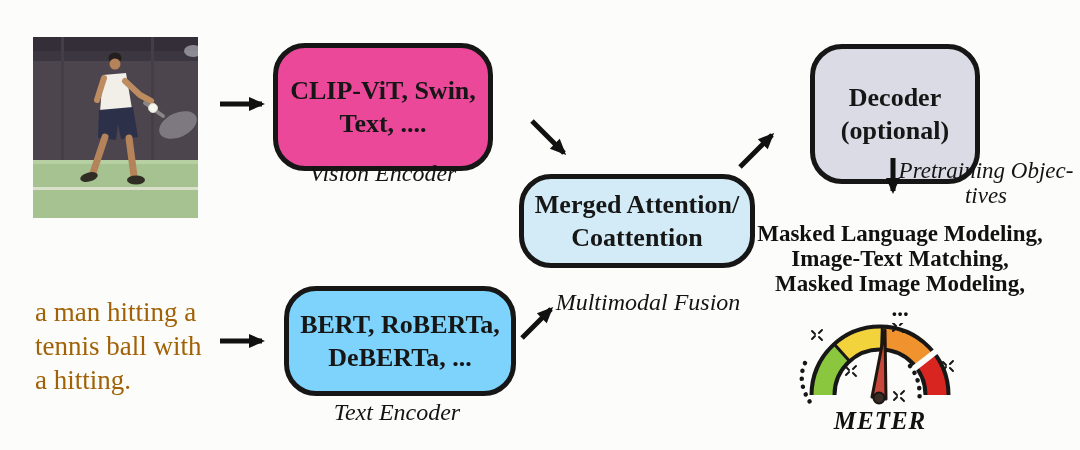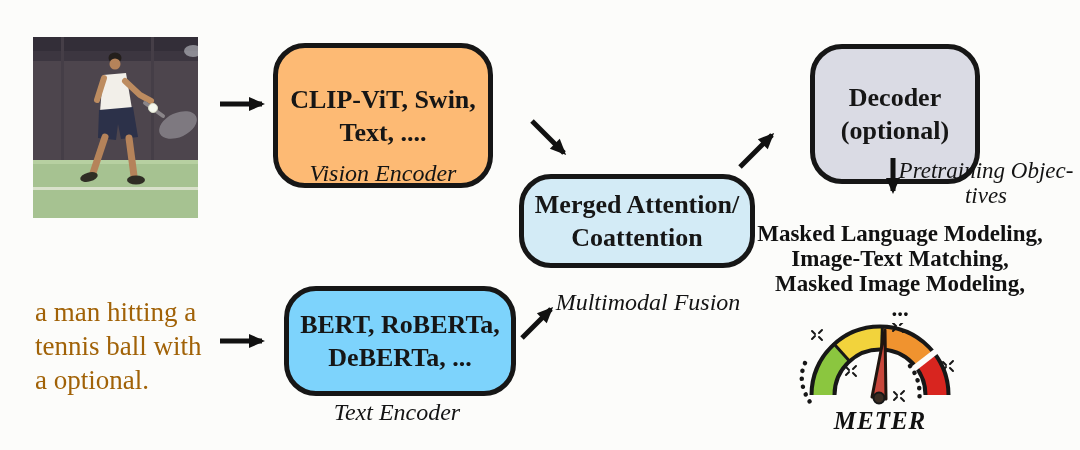--- a/index.html
+++ b/index.html
@@ -66,24 +66,24 @@
       <ellipse cx="103" cy="143" rx="9" ry="4.5" fill="#2f2d24"></ellipse>
     </g>
     <path d="M112,66 L130,79" stroke="#8a8589" stroke-width="4" stroke-linecap="round"></path>
     <ellipse cx="145" cy="88" rx="20" ry="12" fill="#87838a" opacity="0.85" transform="rotate(-25 145 88)"></ellipse>
     <circle cx="120" cy="71" r="4.5" fill="#f5f7ee" stroke="#d8dcc8"></circle>
   </svg>
 
   <div class="caption" style="left:35px;top:295px;">
     <div>a man hitting a</div>
     <div>tennis ball with</div>
-    <div>a optional.</div>
+    <div>a hitting.</div>
   </div>
 
-  <div class="box" style="left: 273px; top: 43px; width: 220px; height: 145px; background: #fdba74;">
+  <div class="box" style="left: 273px; top: 43px; width: 220px; height: 128px; background: #ec4899;">
     <div>CLIP-ViT, Swin,</div>
     <div>Text, ....</div>
   </div>
   <div class="box-label" style="left:273px;top:160px;width:220px;">Vision Encoder</div>
 
   <div class="box" style="left: 284px; top: 286px; width: 232px; height: 110px; background: #7dd3fc;">
     <div>BERT, RoBERTa,</div>
     <div>DeBERTa, ...</div>
   </div>
   <div class="box-label" style="left:284px;top:399px;width:226px;">Text Encoder</div>

